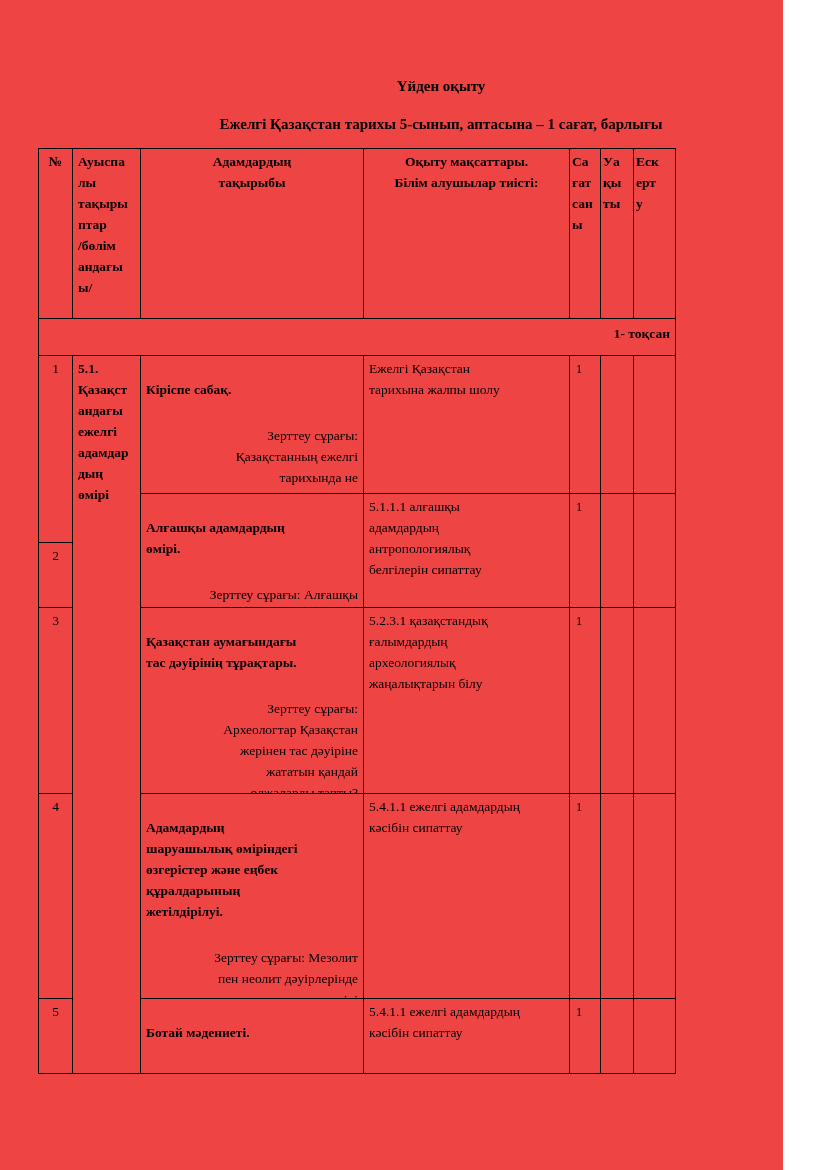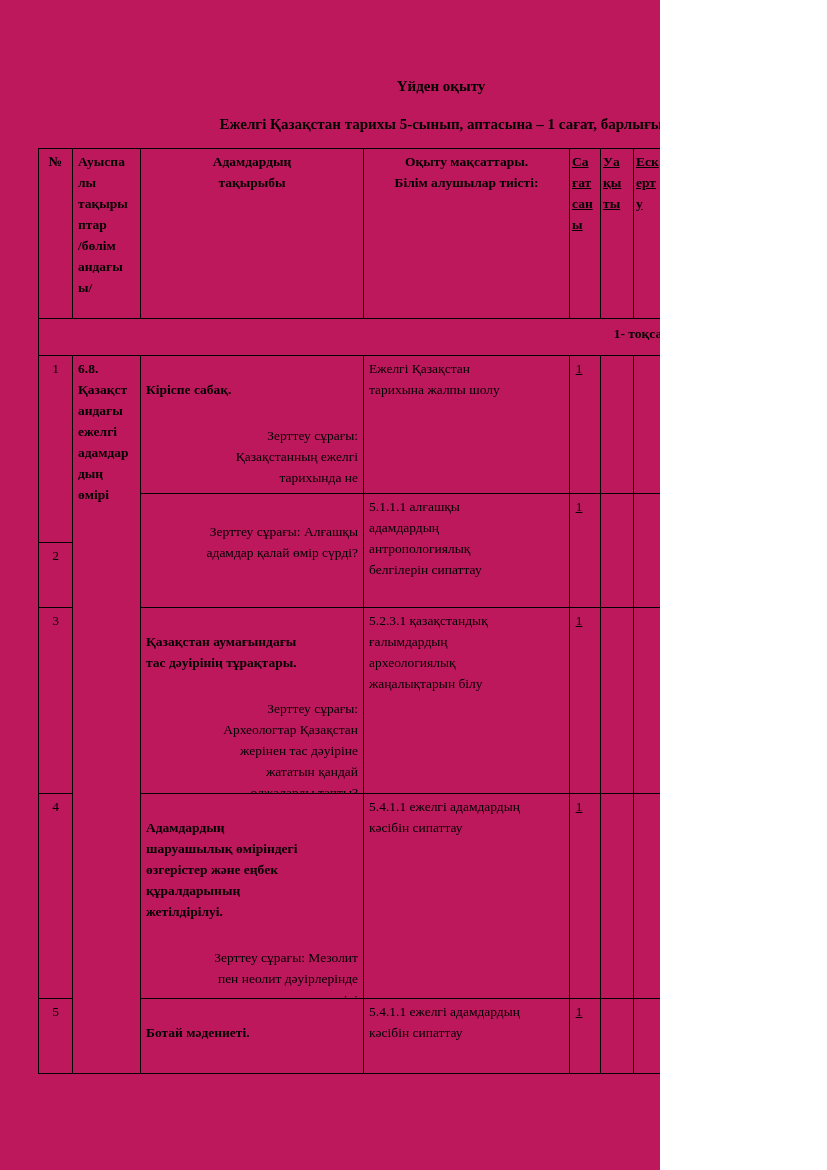--- a/index.html
+++ b/index.html
@@ -1,20 +1,20 @@
 <!DOCTYPE html>
 <html><head>
 <meta charset="utf-8">
 <style>
   html, body { margin: 0; padding: 0; background: #fff; }
   .page {
     position: relative;
-    width: 660px;
+    width: 783px;
     height: 1170px;
-    background: #be185d;
+    background: #ef4444;
     font-family: "Liberation Serif", serif;
     color: #000;
     overflow: hidden;
   }
   .doc-title, .doc-subtitle {
     position: absolute;
     left: 441px;
     transform: translateX(-50%);
     font-weight: bold;
     font-size: 15px;
@@ -38,21 +38,21 @@
     border-right: 1px solid #000;
     border-bottom: 1px solid #000;
     padding: 2px 5px;
     font-size: 13.5px;
     line-height: 21px;
     white-space: pre-line;
     overflow: hidden;
   }
   .b { font-weight: bold; }
   .c { text-align: center; }
-  .tight { padding-left: 2px; padding-right: 14px; text-decoration: underline; }
+  .tight { padding-left: 2px; padding-right: 14px; }
   .q { margin-top: 4px; text-align: right; }
   .section-cell { font-weight: bold; text-align: right; padding-top: 4px; }
 </style>
 </head>
 <body>
 
 <div class="page">
 
   <div class="doc-title">Үйден оқыту</div>
   <div class="doc-subtitle">Ежелгі Қазақстан тарихы 5-сынып, аптасына – 1 сағат, барлығы</div>
@@ -83,36 +83,38 @@
 у</div>
 
     <div class="cell section-cell" style="grid-area:2/1/3/8">1- тоқсан</div>
 
     <div class="cell c" style="grid-area:3/1/5/2">1</div>
     <div class="cell c" style="grid-area:5/1/6/2">2</div>
     <div class="cell c" style="grid-area:6/1/7/2">3</div>
     <div class="cell c" style="grid-area:7/1/8/2">4</div>
     <div class="cell c" style="grid-area:8/1/9/2">5</div>
 
-    <div class="cell b" style="grid-area:3/2/9/3">6.8.
+    <div class="cell b" style="grid-area:3/2/9/3">5.1.
 Қазақст
 андағы
 ежелгі
 адамдар
 дың
 өмірі</div>
 
     <div class="cell" style="grid-area:3/3/4/4">
       <div class="b">Кіріспе сабақ.</div>
       <div class="q">Зерттеу сұрағы:
 Қазақстанның ежелгі
 тарихында не
 оқытылады?</div>
     </div>
     <div class="cell" style="grid-area:4/3/6/4">
+      <div class="b">Алғашқы адамдардың
+өмірі.</div>
       <div class="q">Зерттеу сұрағы: Алғашқы
 адамдар қалай өмір сүрді?</div>
     </div>
     <div class="cell" style="grid-area:6/3/7/4">
       <div class="b">Қазақстан аумағындағы
 тас дәуірінің тұрақтары.</div>
       <div class="q">Зерттеу сұрағы:
 Археологтар Қазақстан
 жерінен тас дәуіріне
 жататын қандай

